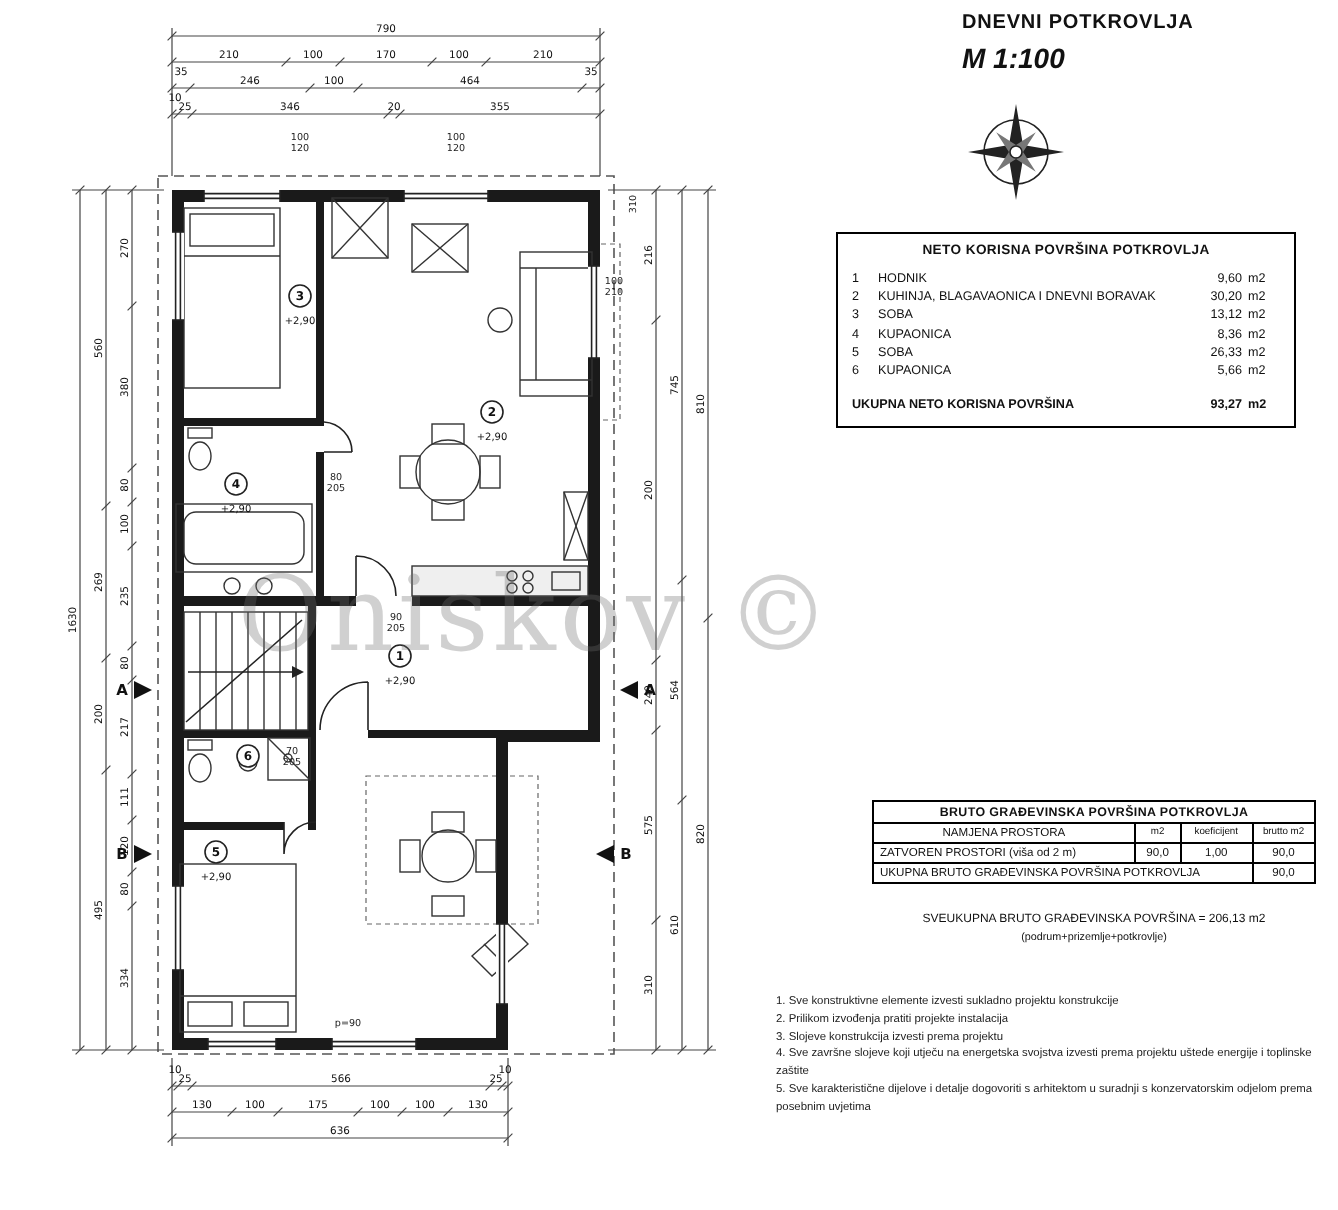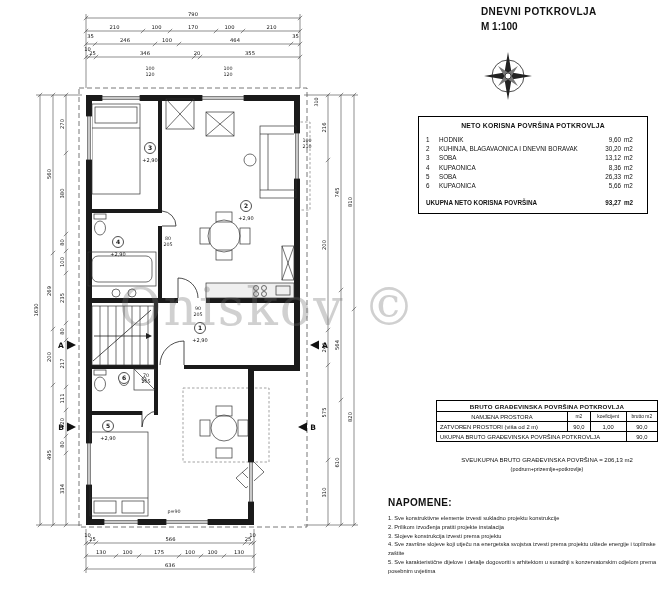--- a/index.html
+++ b/index.html
@@ -17,21 +17,21 @@
   .dash{stroke:#555;stroke-width:0.8;fill:none;stroke-dasharray:5 3;}
   .dash2{stroke:#666;stroke-width:0.6;fill:none;stroke-dasharray:2.5 2;}
   .dimtext{font-family:"DejaVu Sans",sans-serif;font-size:5.2px;fill:#111;}
   .microtext{font-family:"DejaVu Sans",sans-serif;font-size:4.8px;fill:#222;}
   .roomnum{font-family:"DejaVu Sans",sans-serif;font-size:6px;font-weight:bold;fill:#111;}
   .elev{font-family:"DejaVu Sans",sans-serif;font-size:5px;fill:#111;}
   .secletter{font-family:"DejaVu Sans",sans-serif;font-size:7.5px;font-weight:bold;fill:#111;}
   .wm{font-family:"DejaVu Serif","DejaVu Sans",serif;font-size:52px;fill:rgba(110,110,110,0.32);letter-spacing:2px;}
 
   .drawing-title{position:absolute;left:481px;top:6px;font-size:10px;font-weight:bold;letter-spacing:.4px;z-index:2;}
-  .drawing-scale{position:absolute;left:481px;top:21px;font-size:10px;font-weight:bold;z-index:2;}
+  .drawing-scale{position:absolute;left:481px;top:21px;font-size:14px;font-weight:bold;z-index:2;font-style:italic;}
 
   .neto-box{position:absolute;left:418px;top:116px;width:230px;border:1px solid #000;
     padding:5px 7px 7px 7px;box-sizing:border-box;background:rgba(255,255,255,0.85);z-index:2;}
   .neto-title{font-size:6.8px;font-weight:bold;text-align:center;margin-bottom:7px;letter-spacing:.2px;}
   .nrow{display:grid;grid-template-columns:13px 1fr 33px 16px;font-size:6.3px;line-height:1.3;margin-bottom:1px;}
   .n-num{text-align:left;}
   .n-val{text-align:right;padding-right:3px;}
   .n-unit{text-align:left;}
   .neto-total{display:grid;grid-template-columns:13px 1fr 33px 16px;font-size:6.3px;margin-top:9px;font-weight:bold;}
   .neto-total .t-label{grid-column:1 / span 2;}
@@ -582,21 +582,20 @@
     </tr>
   </tbody>
 </table>
 
 <div class="bruto-grand">
   <div class="g1">SVEUKUPNA BRUTO GRAĐEVINSKA POVRŠINA = 206,13 m2</div>
   <div class="g2">(podrum+prizemlje+potkrovlje)</div>
 </div>
 
 <div class="notes">
-  <div class="notes-title">NAPOMENE:</div>
   <div id="note-list">
       <div class="note">1. Sve konstruktivne elemente izvesti sukladno projektu konstrukcije</div>
       <div class="note">2. Prilikom izvođenja pratiti projekte instalacija</div>
       <div class="note">3. Slojeve konstrukcija izvesti prema projektu</div>
       <div class="note">4. Sve završne slojeve koji utječu na energetska svojstva izvesti prema projektu uštede energije i toplinske zaštite</div>
       <div class="note">5. Sve karakteristične dijelove i detalje dogovoriti s arhitektom u suradnji s konzervatorskim odjelom prema posebnim uvjetima</div>
     </div>
 </div>
 
 </body></html>

